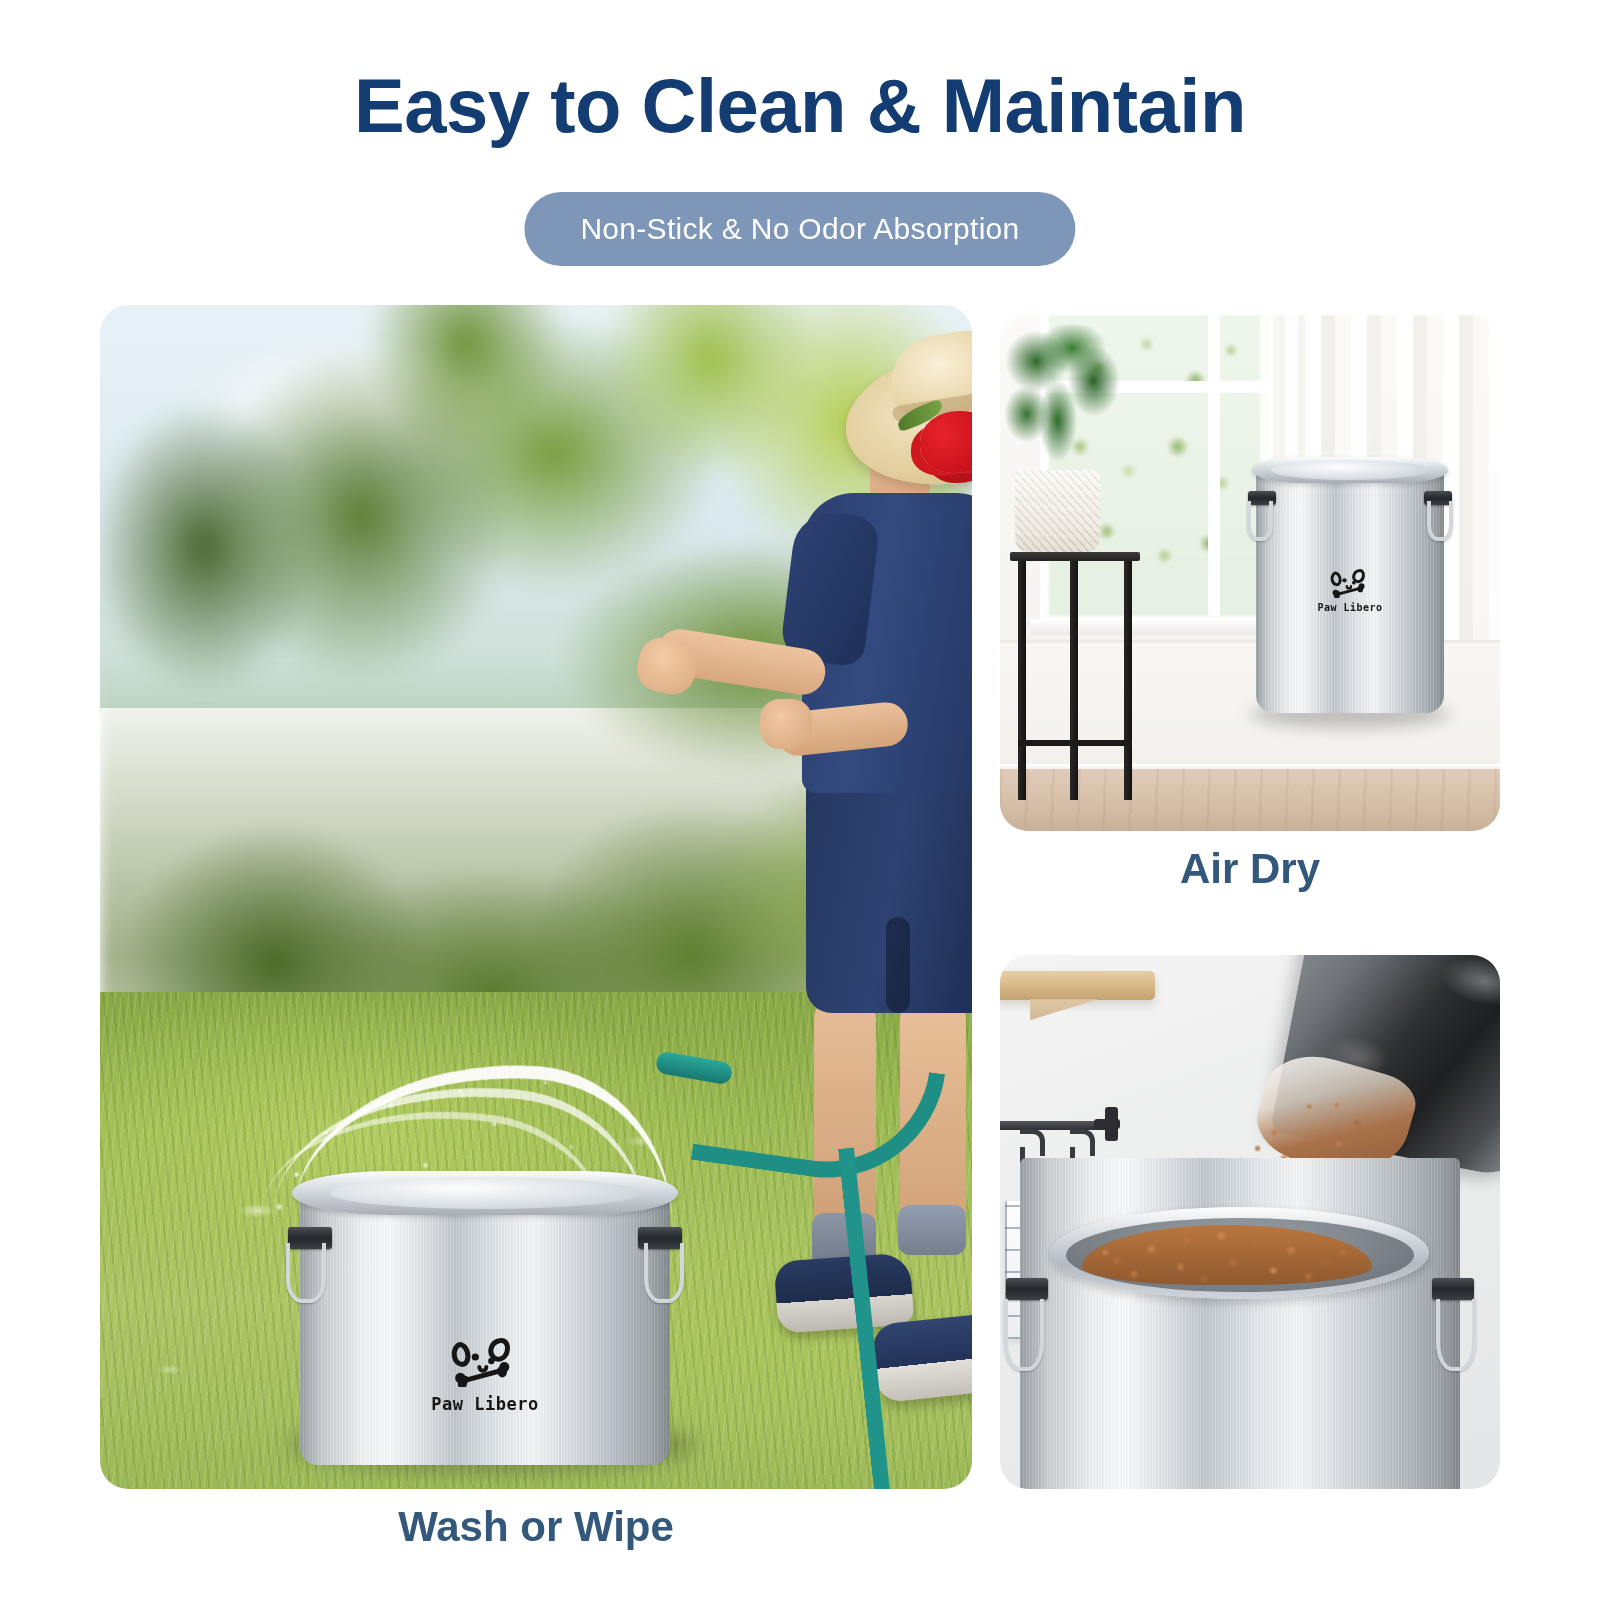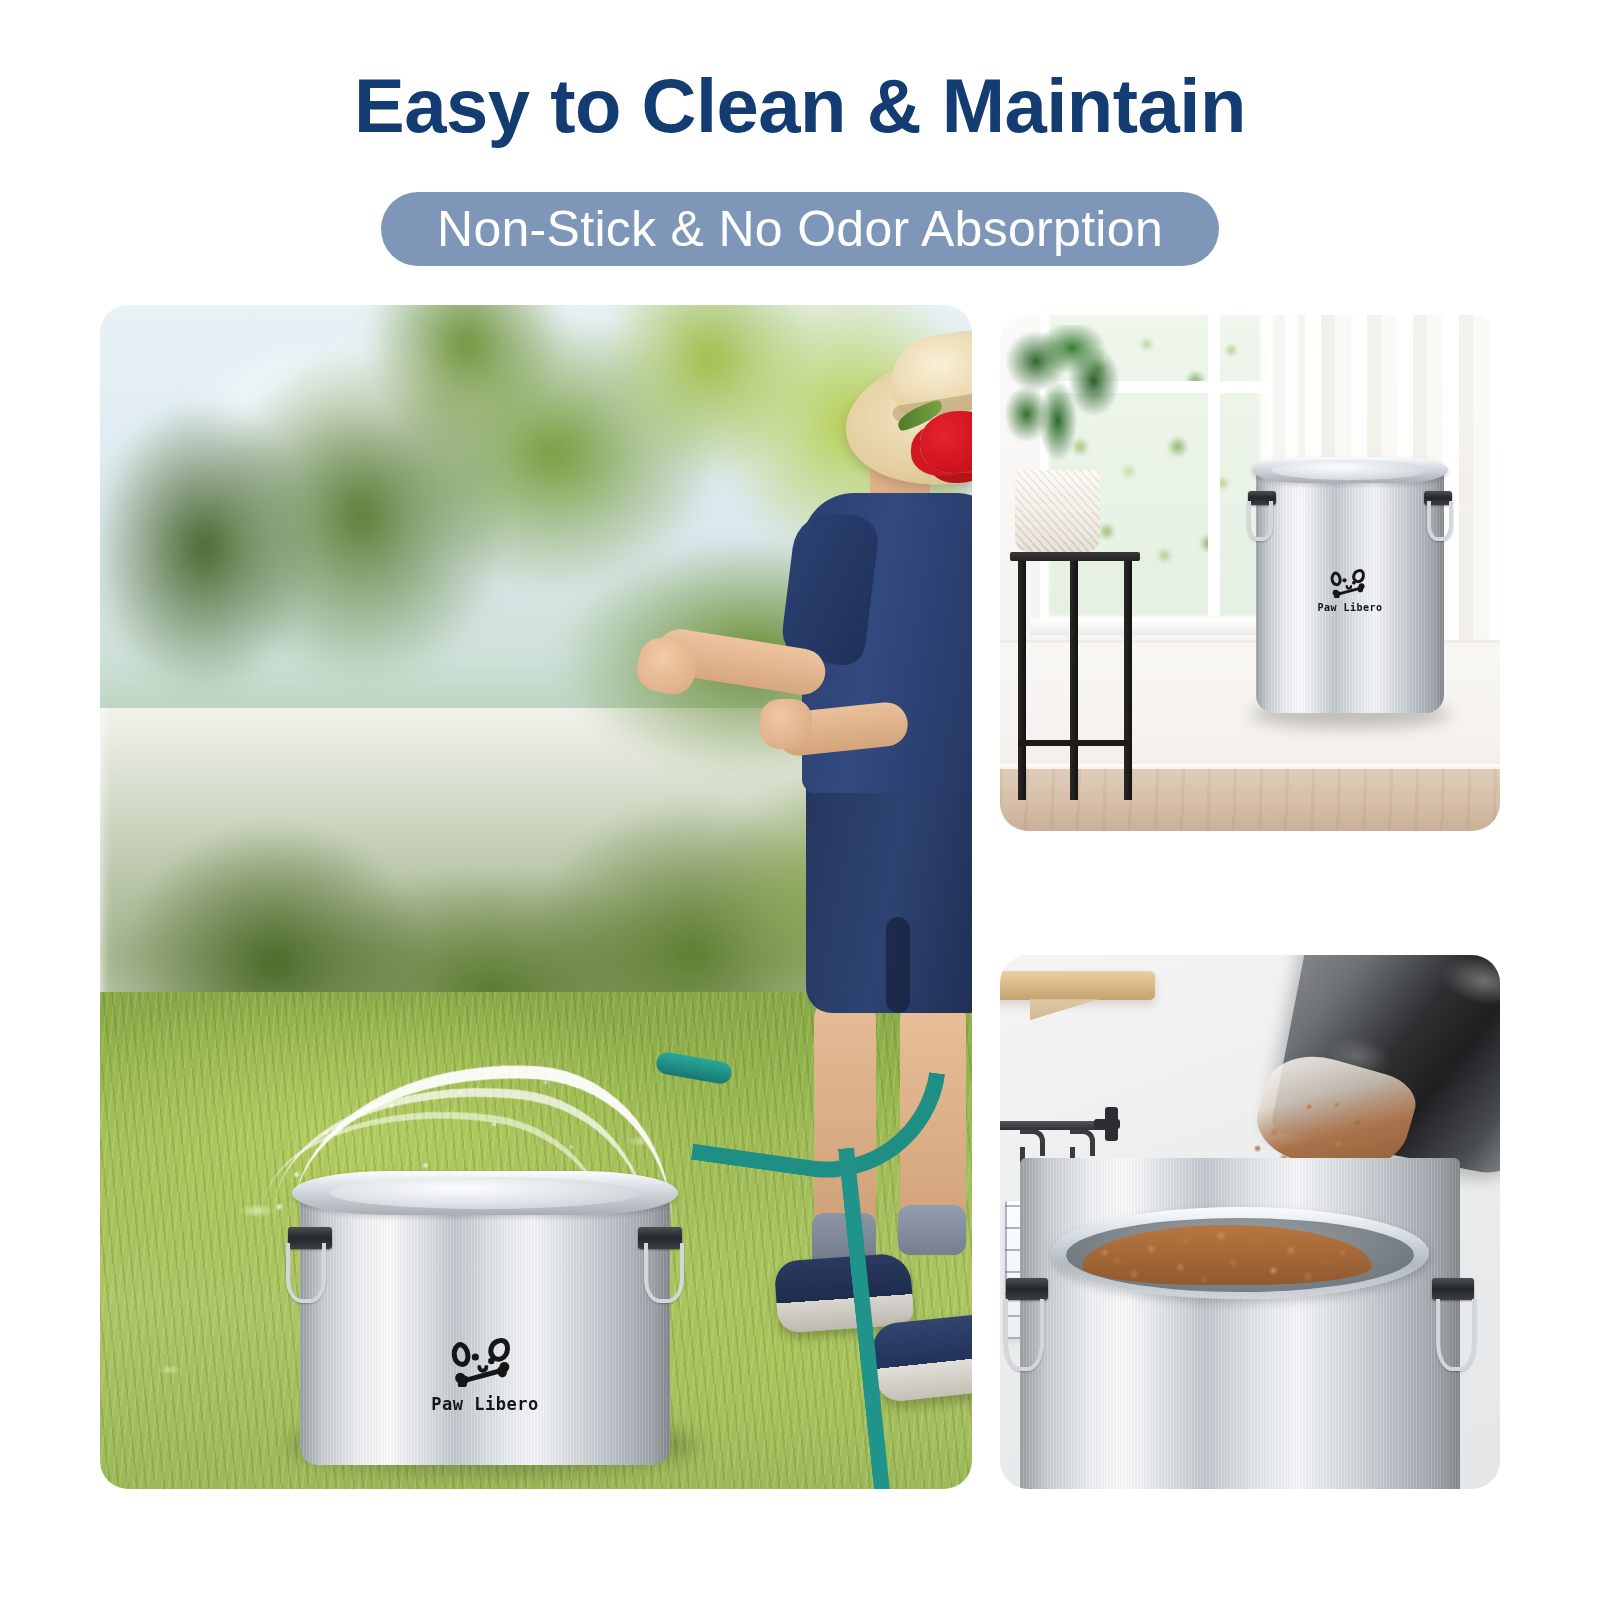--- a/index.html
+++ b/index.html
@@ -40,21 +40,21 @@
     left: 50%;
     transform: translateX(-50%);
     height: 74px;
     padding: 0 56px;
     background: #7E96B7;
     border-radius: 37px;
     display: flex;
     align-items: center;
     justify-content: center;
     color: #ffffff;
-    font-size: 50px;
+    font-size: 30px;
     font-weight: 400;
     letter-spacing: 0.3px;
     white-space: nowrap;
   }
 
   
   .panel {
     position: absolute;
     border-radius: 28px;
     overflow: hidden;
@@ -682,20 +682,21 @@
               <circle cx="56" cy="42" r="4.4"></circle>
             </g>
           </svg>
           <div class="logo-text" style="font-size:17px;margin-top:9px;">Paw Libero</div>
         </div>
       </div>
 
     </div>
   </div>
 
+  <div class="caption" id="cap-wash">Wash or Wipe</div>
 
   <div class="panel" id="panel-air">
     <div class="scene">
 
       <div class="r-wall"></div>
 
       <div class="r-window">
         <div class="r-foliage"></div>
         <div class="r-mullion-h"></div>
         <div class="r-mullion-v"></div>
@@ -744,20 +745,21 @@
               <circle cx="56" cy="42" r="4.4"></circle>
             </g>
           </svg>
           <div class="logo-text" style="font-size:10px;margin-top:5px;">Paw Libero</div>
         </div>
       </div>
 
     </div>
   </div>
 
+  <div class="caption" id="cap-air">Air Dry</div>
 
   <div class="panel" id="panel-refill">
     <div class="scene">
 
       <div class="k-wall"></div>
       <div class="k-shelf"></div>
       <div class="k-bracket"></div>
 
       <div class="k-rod"></div>
       <div class="k-rodend"></div>

